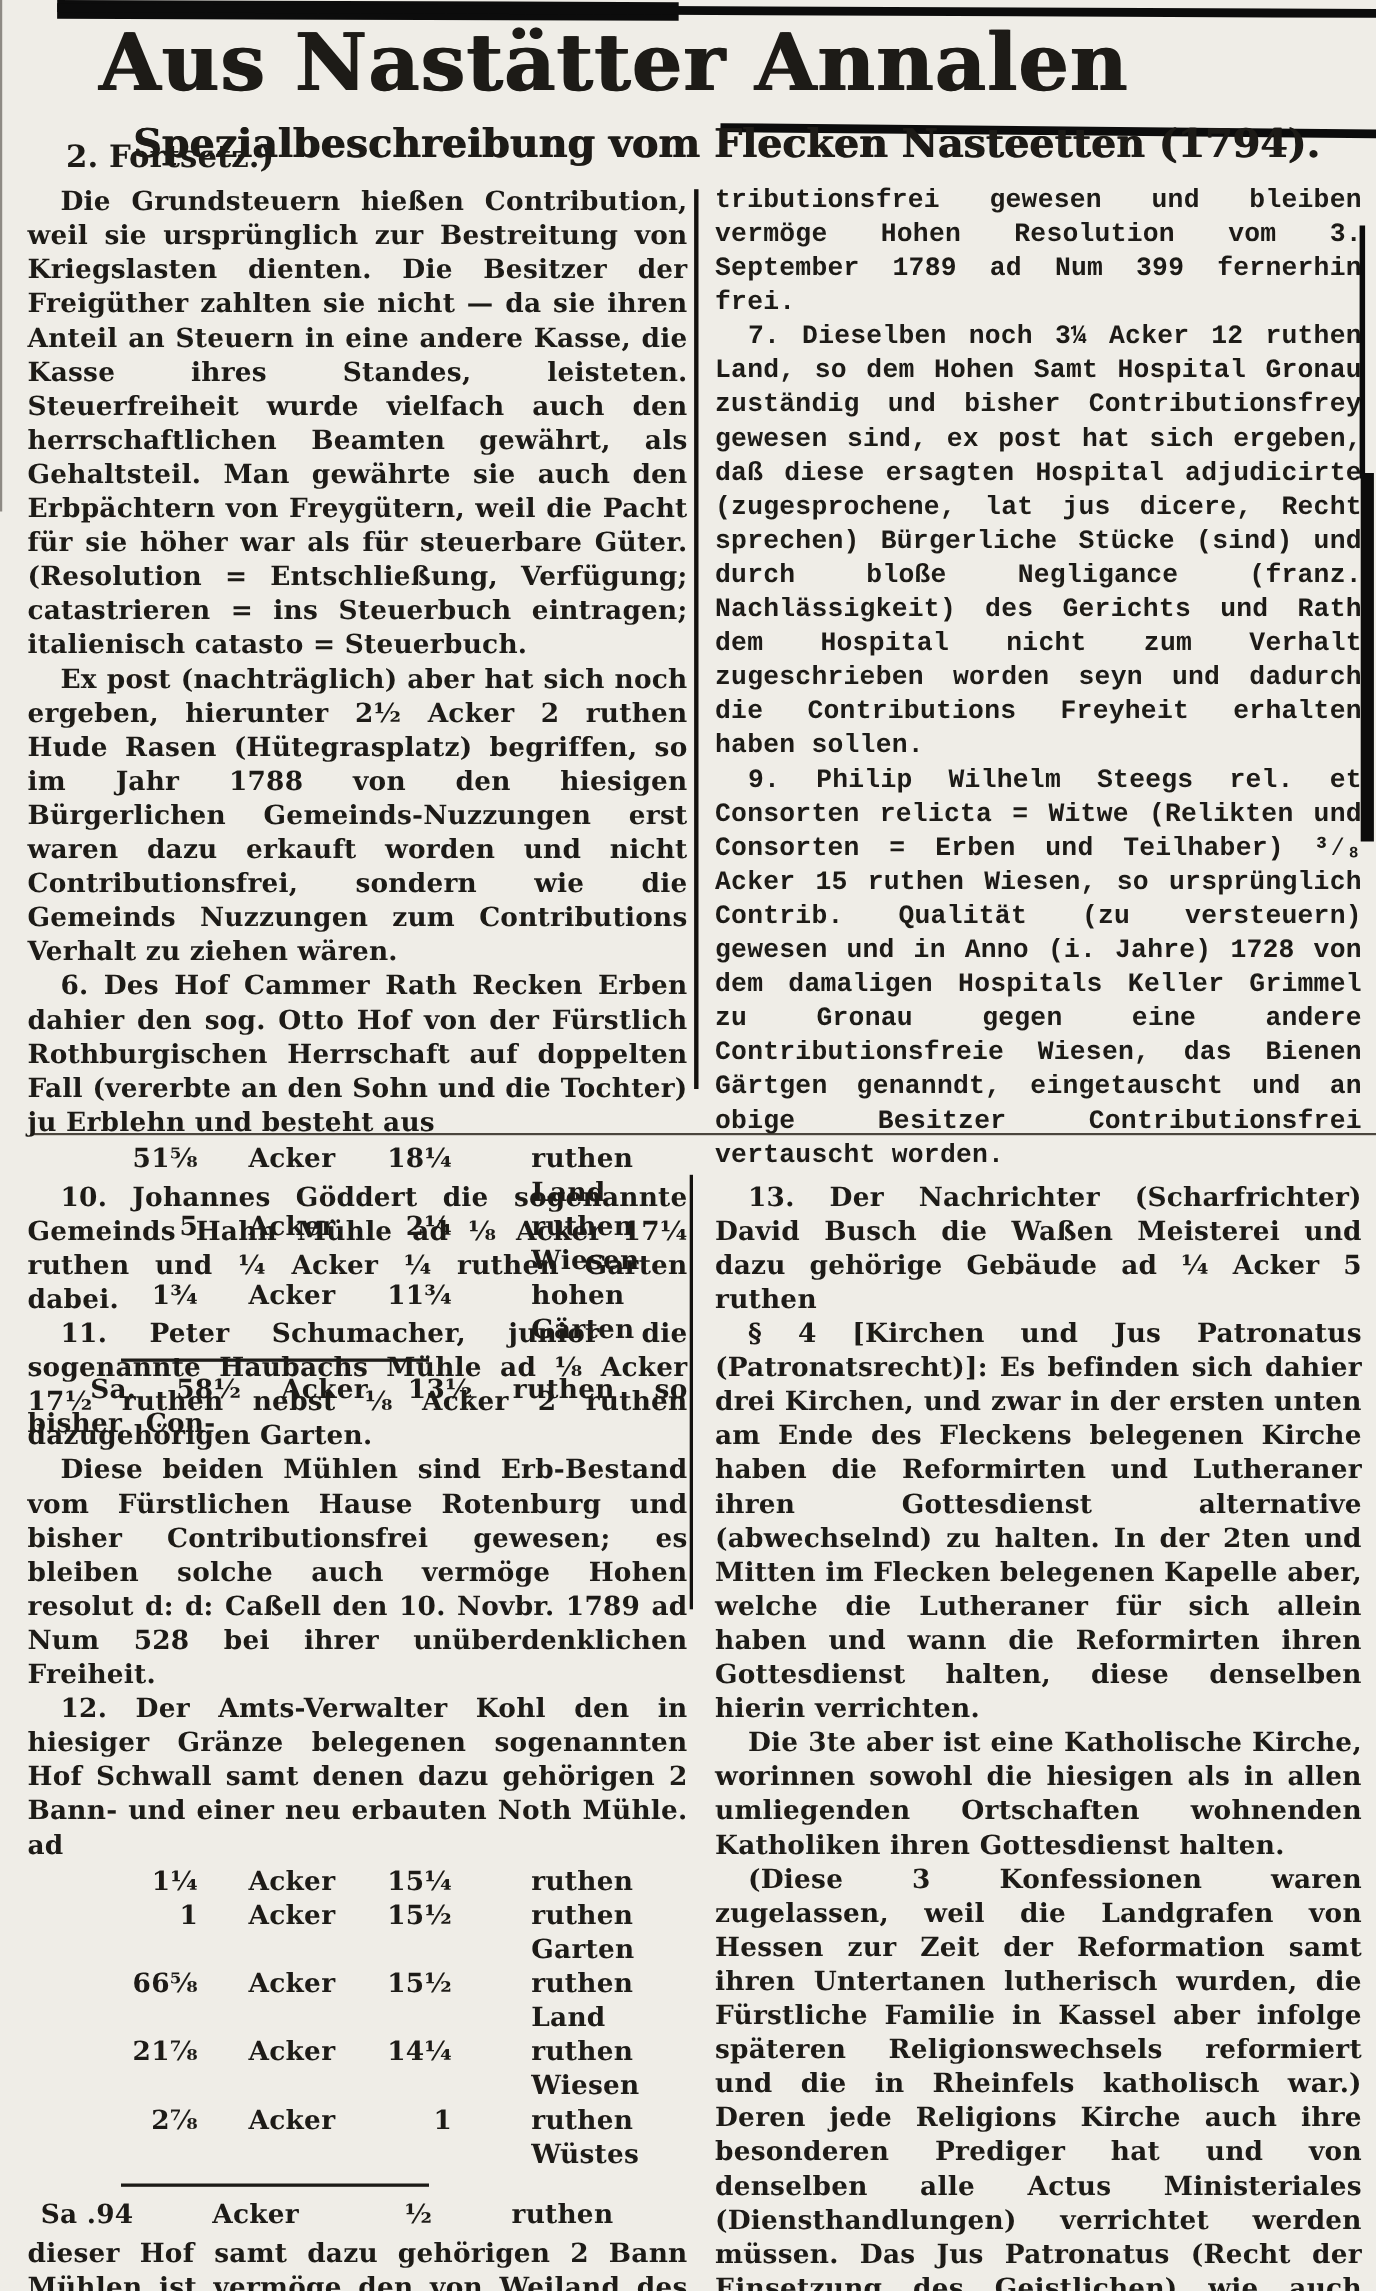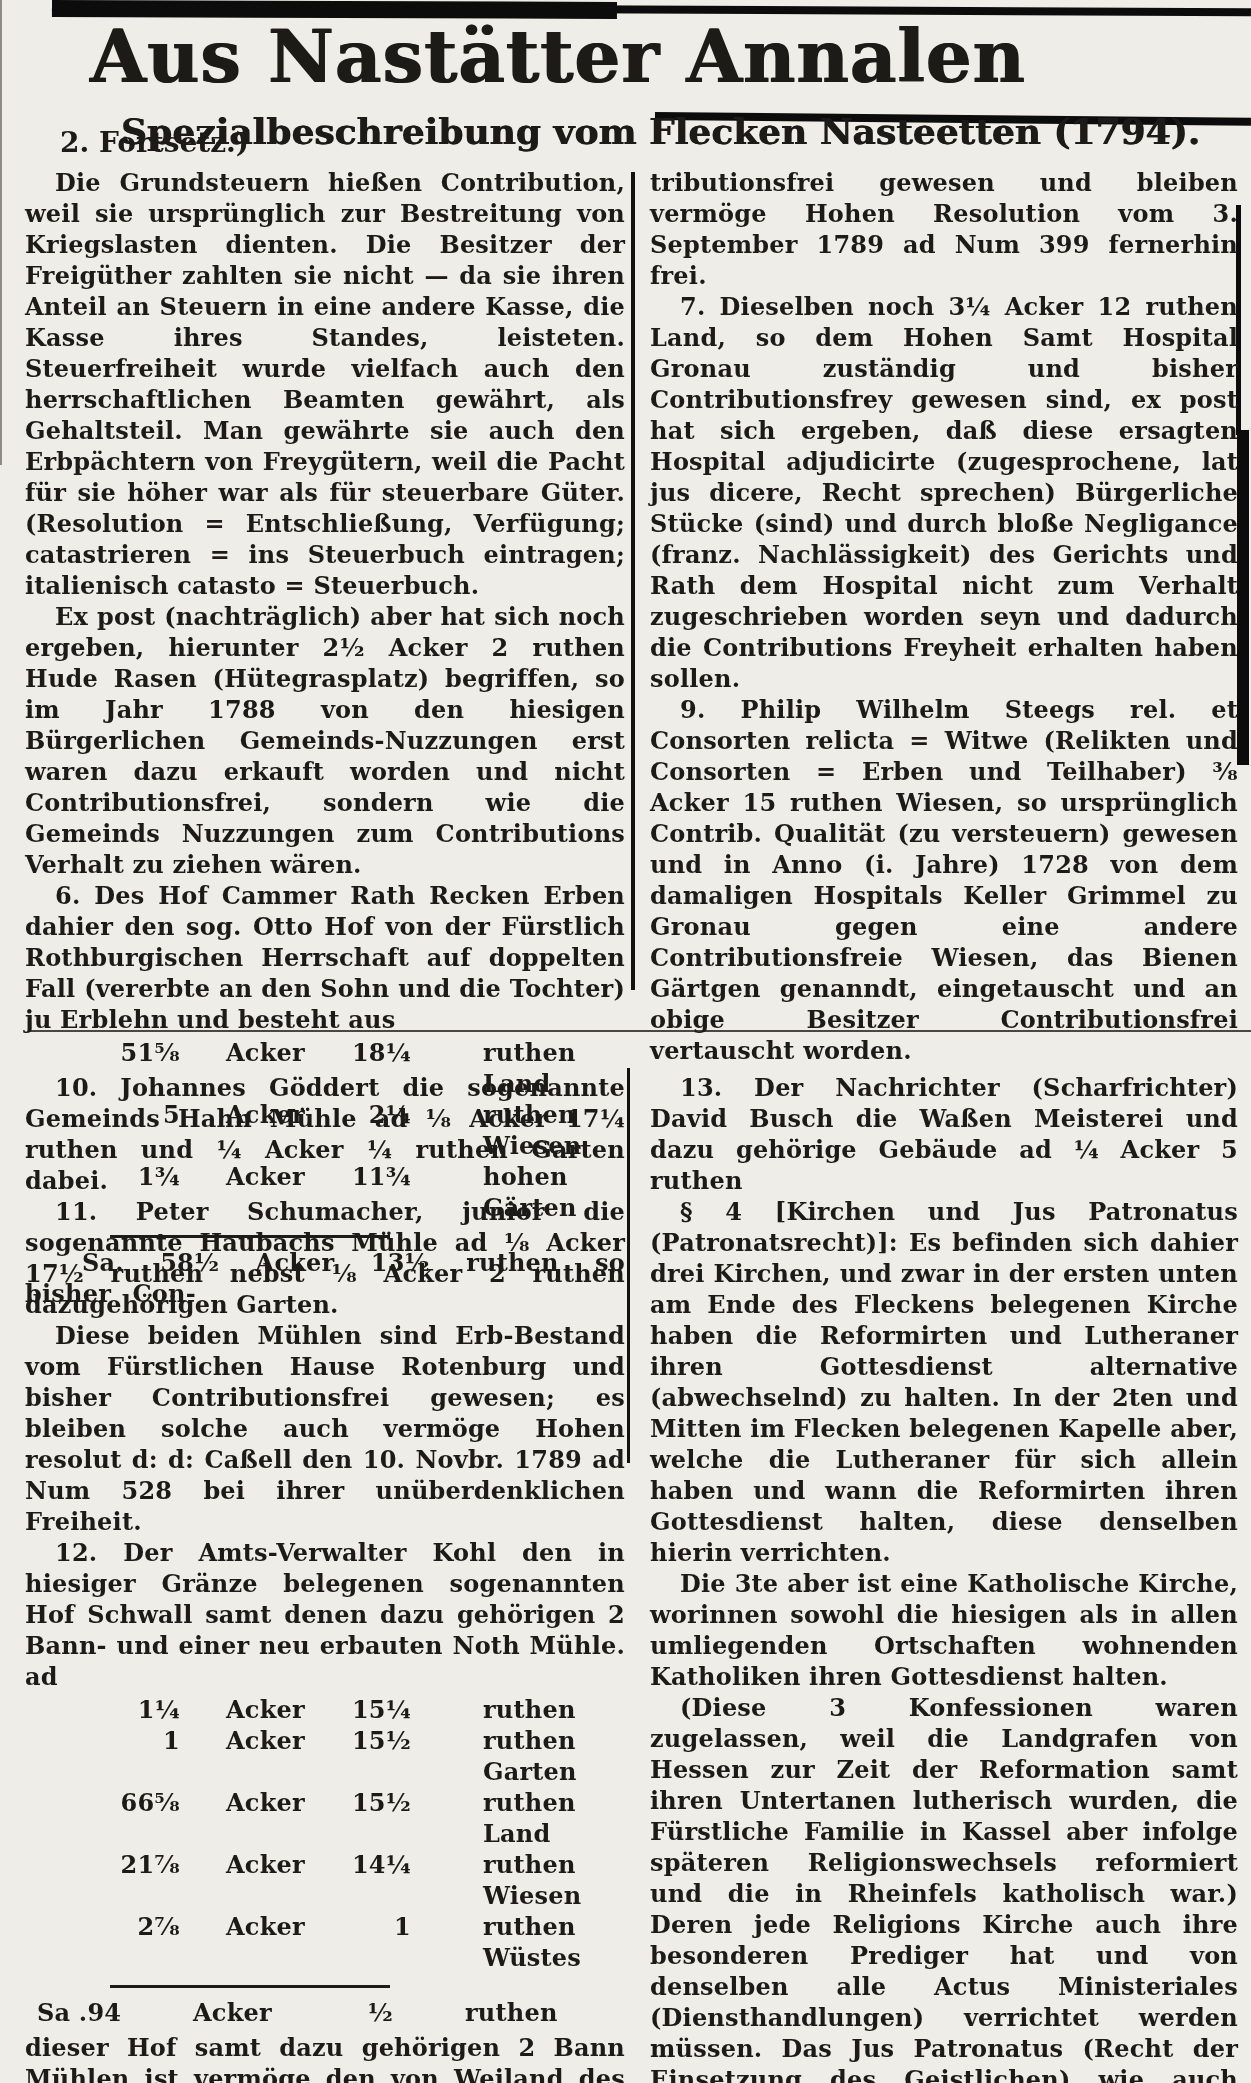--- a/index.html
+++ b/index.html
@@ -45,21 +45,21 @@
   
   .col{
     position:absolute;
     text-align:justify;
     font-size:24px;line-height:31px;font-weight:bold;
     letter-spacing:0.2px;
   }
   .col p{margin:0;text-indent:30px;}
   .col p.noindent{text-indent:0;}
   .upper-left{left:25px;top:167px;width:600px;}
-  .upper-right{left:650px;top:167px;width:588px;}
+  .upper-right{left:650px;top:167px;width:588px;font-family:Liberation Mono, monospace;}
   .lower-left{left:25px;top:1072px;width:600px;}
   .lower-right{left:650px;top:1072px;width:588px;}
   
   .acker-table{margin:2px 0 0 60px;}
   .trow{display:grid;grid-template-columns:95px 100px 75px auto;line-height:31px;gap:28px;}
   .tc{display:block;}
   .tc.num{text-align:right;}
   .tc.unit{padding-left:18px;}
   .tc.kind{padding-left:20px;margin-left:24px;}
   .sum-rule{height:3px;background:#1d1b17;width:280px;margin:12px 0 9px 85px;}

